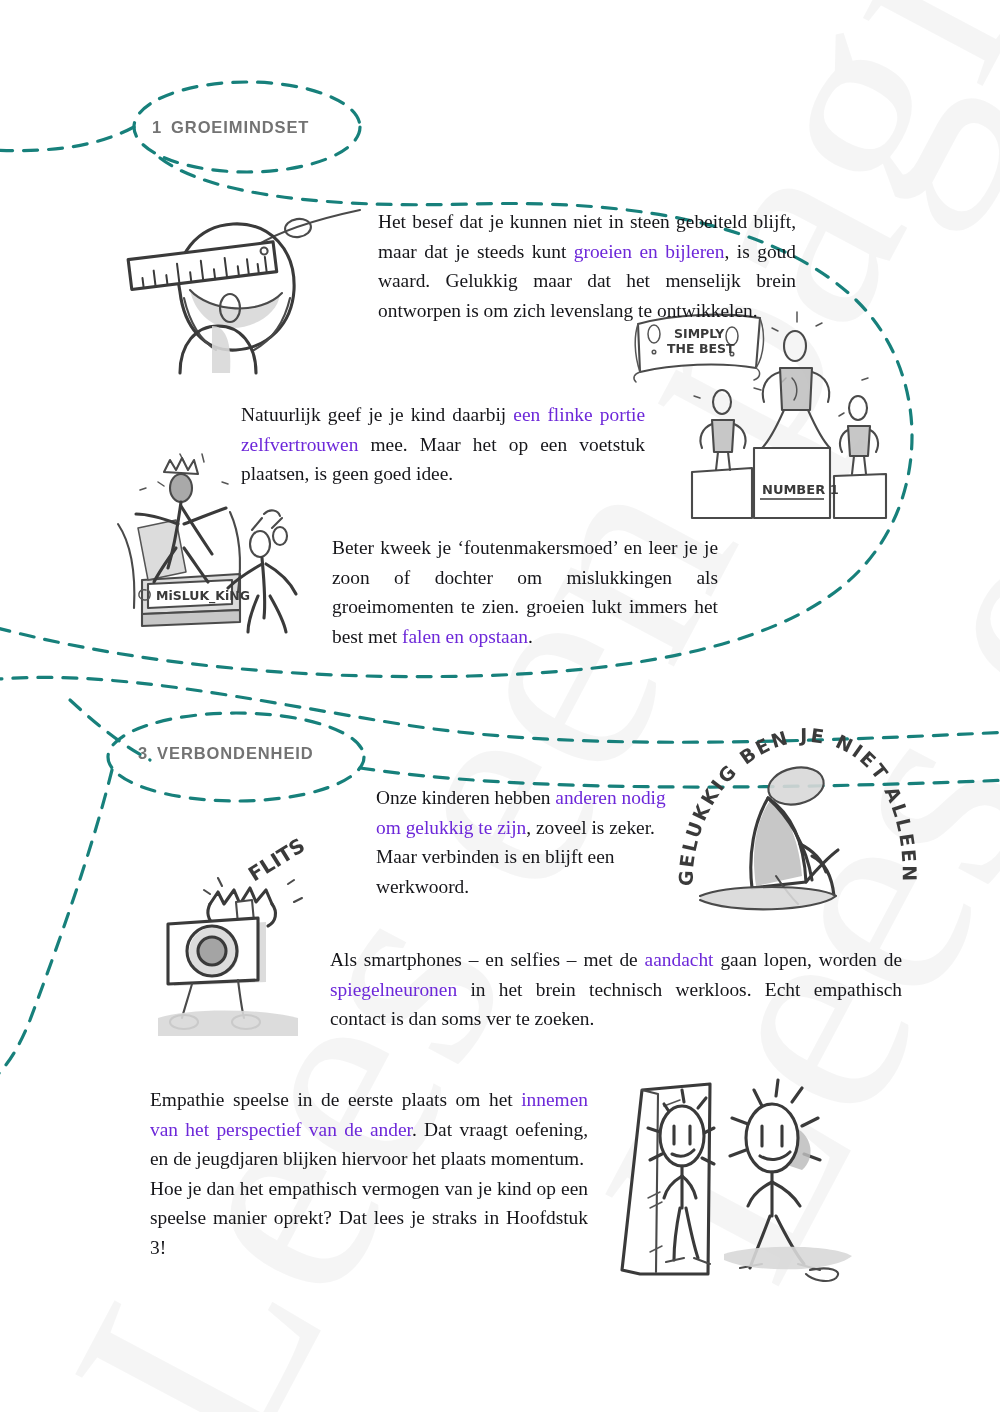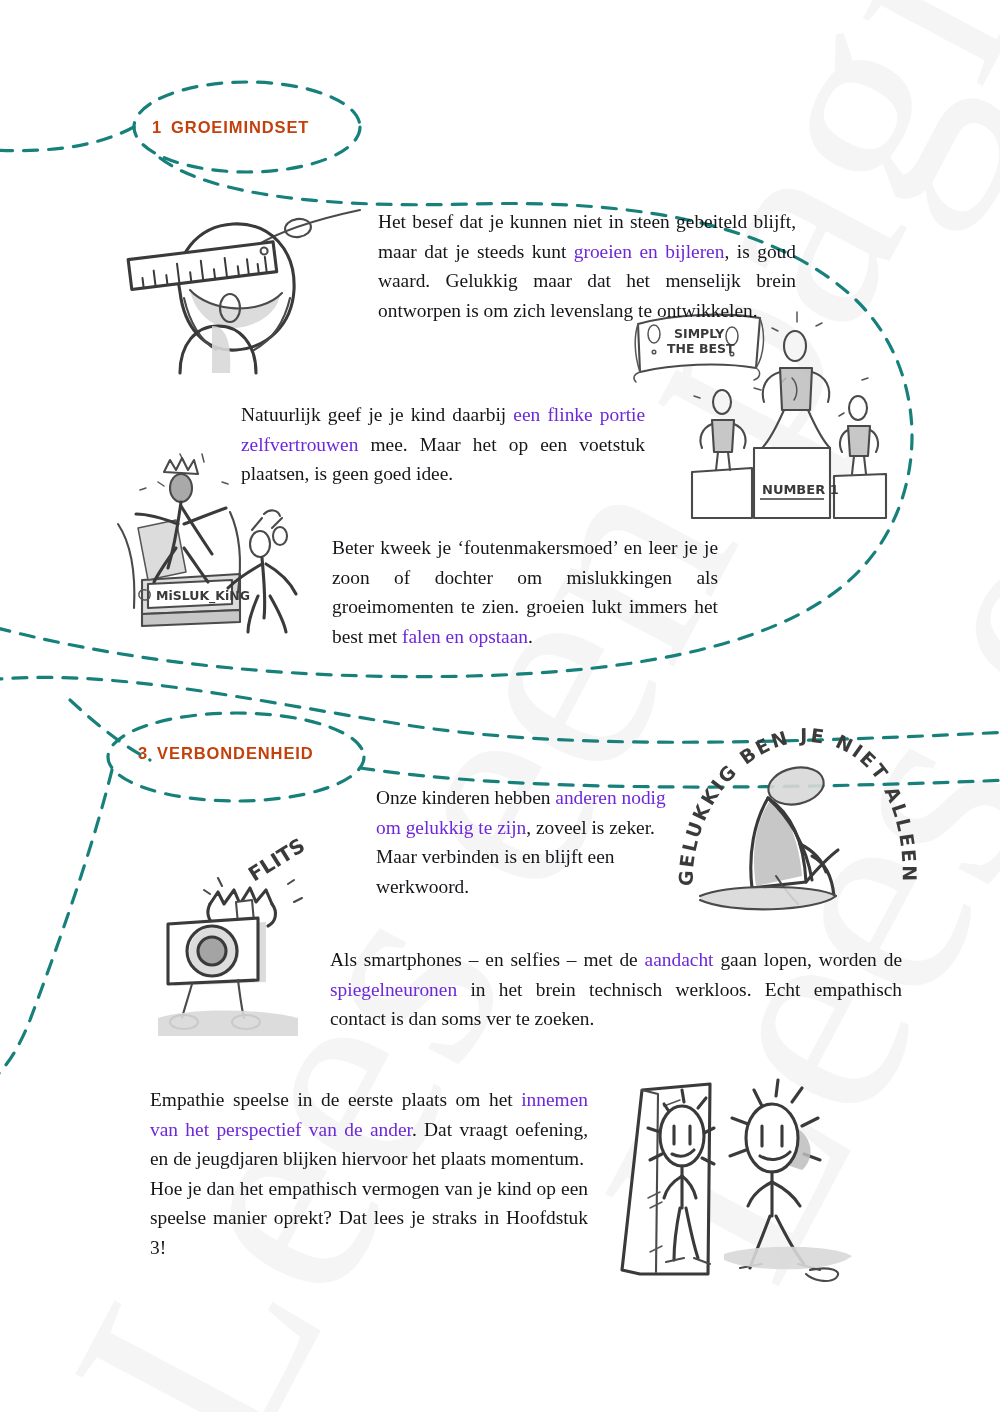--- a/index.html
+++ b/index.html
@@ -28,21 +28,21 @@
   .wm2{left:560px;top:1180px;transform:rotate(-62deg);}
 
   
   .curves{position:absolute;left:0;top:0;width:1000px;height:1412px;z-index:1;pointer-events:none;}
 
   
   .badge{
     position:absolute;z-index:4;
     font-family:"Liberation Sans",sans-serif;
     font-weight:bold;font-size:16.5px;letter-spacing:0.9px;
-    color:#c2410c;white-space:nowrap;
+    color:#737373;white-space:nowrap;
   }
   .badge .num{margin-right:9px;}
   #badge-1{left:152px;top:118px;}
   #badge-3{left:138px;top:744px;}
 
   
   .para{
     position:absolute;z-index:5;
     font-family:"Liberation Serif",serif;
     font-size:19.4px;line-height:29.5px;

